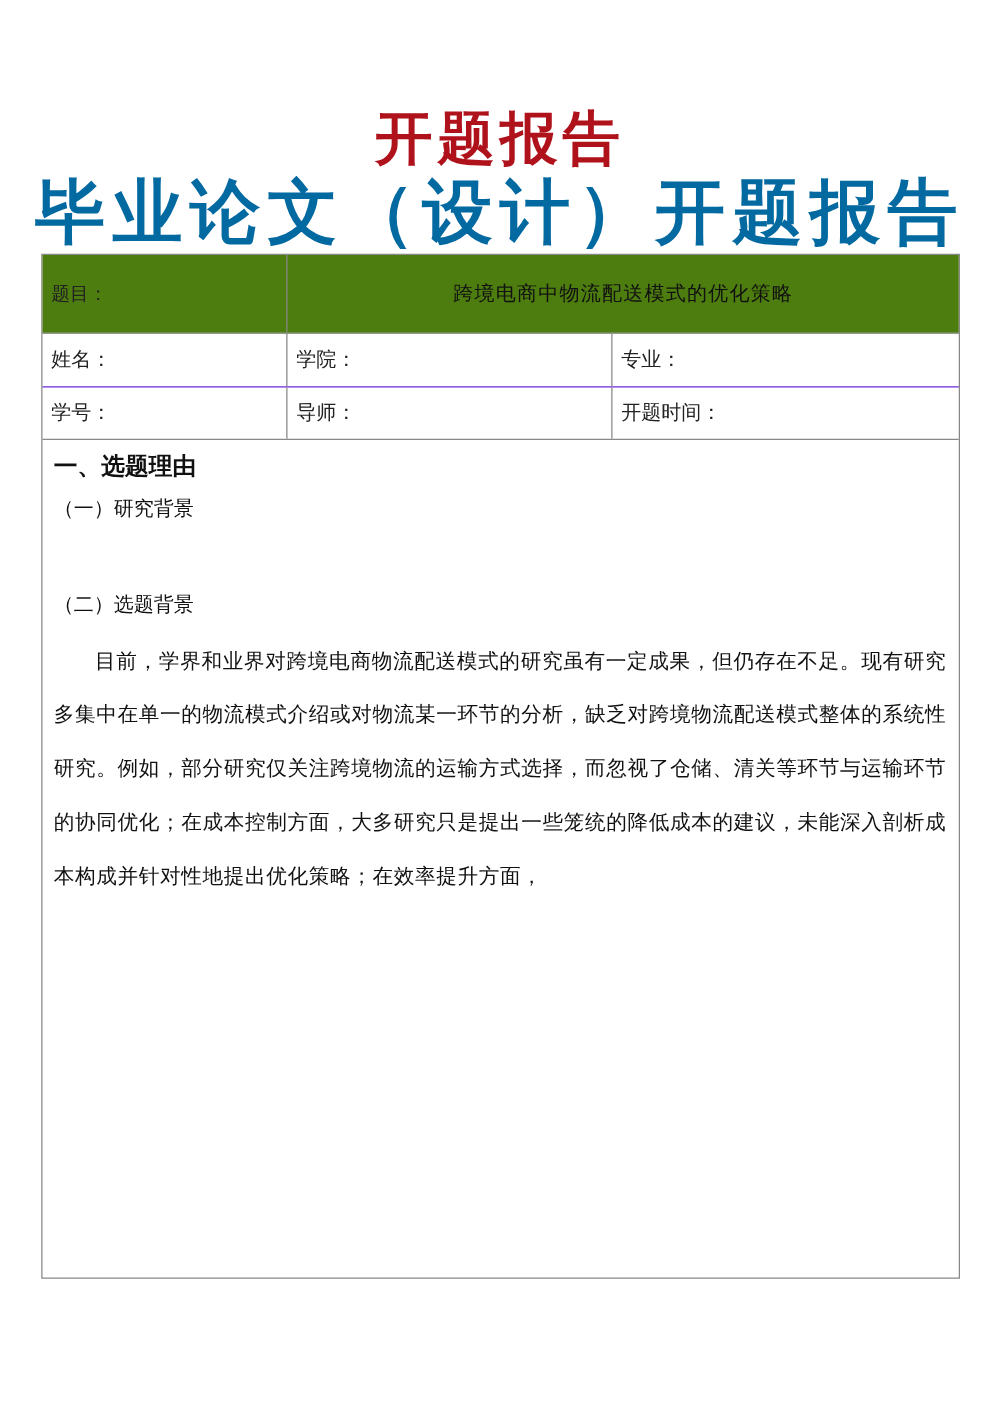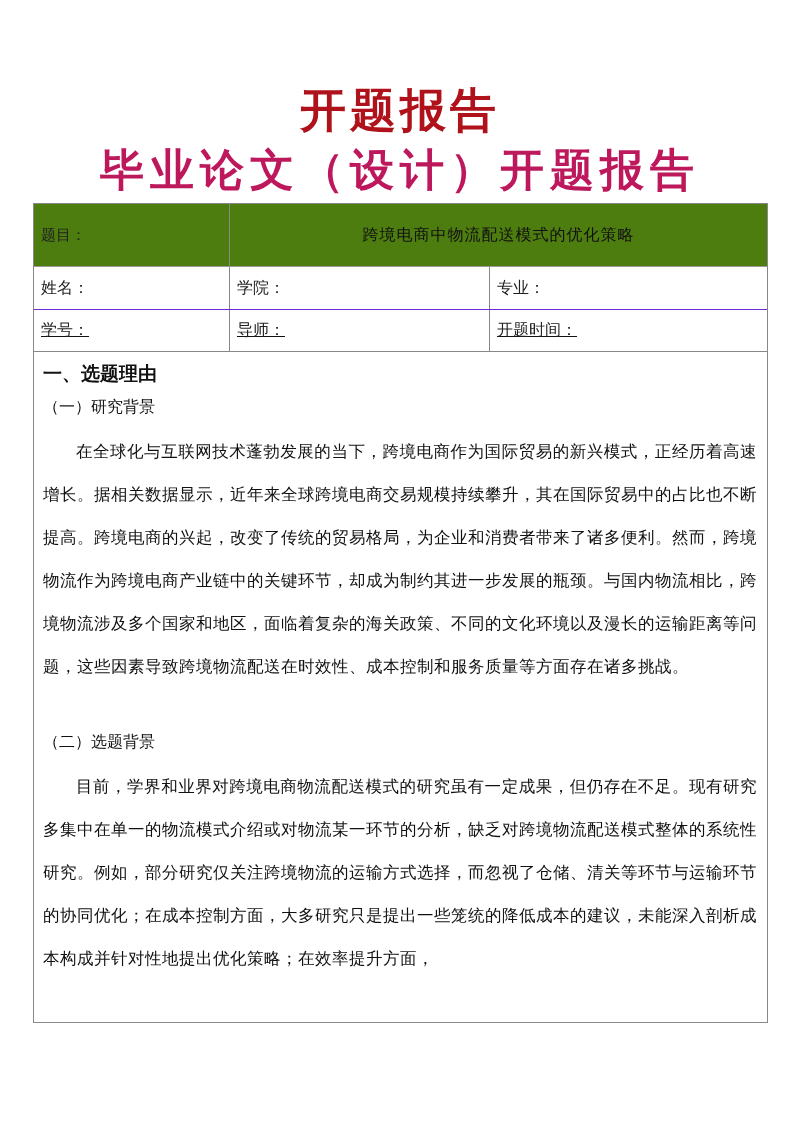--- a/index.html
+++ b/index.html
@@ -1,27 +1,27 @@
 <!DOCTYPE html>
 <html><head>
 <meta charset="utf-8">
 <style>
   html, body { margin: 0; padding: 0; background: #ffffff; }
   body { width: 800px; height: 1131px; position: relative; overflow: hidden;
          font-family: "DejaVu Serif", "Liberation Serif", serif; color: #111; }
   .title-red { position: absolute; top: 82px; left: 0; width: 800px; text-align: center;
                font-size: 46px; font-weight: bold; color: #b0121b; letter-spacing: 4px; line-height: 56px; }
   .title-main { position: absolute; top: 140px; left: 0; width: 800px; text-align: center;
-                font-size: 44px; font-weight: bold; color: #be185d; letter-spacing: 6px; line-height: 60px; }
+                font-size: 56px; font-weight: bold; color: #0369a1; letter-spacing: 6px; line-height: 60px; }
   .doc-table { position: absolute; left: 33px; top: 203px; width: 735px; border: 1px solid #888;
                box-sizing: border-box; }
   .row { display: flex; box-sizing: border-box; }
   .row-topic { height: 63px; background: #4d7c0f; border-bottom: 1px solid #999; }
   .row-info { height: 43px; border-bottom: 1px solid #6d28d9; }
-  .row-info.second { border-bottom: 1px solid #888; height: 42px; text-decoration: underline; }
+  .row-info.second { border-bottom: 1px solid #888; height: 42px; }
   .cell { box-sizing: border-box; display: flex; align-items: center; padding-left: 7px;
           font-size: 16px; color: #222; }
   .c1 { width: 196px; border-right: 1px solid #888; }
   .c2 { width: 260px; border-right: 1px solid #888; }
   .c3 { flex: 1; }
   .topic-label { font-size: 15px; }
   .topic-value { flex: 1; justify-content: center; font-size: 16px; color: #111; padding-left: 0; letter-spacing: 1px; }
   .content { height: 670px; box-sizing: border-box; padding: 8px 10px 0 9px; }
   .sec-heading { font-size: 19px; font-weight: bold; line-height: 26px; margin: 0 0 10px 0; font-family: "DejaVu Sans", sans-serif; }
   .sub-heading { font-size: 16px; line-height: 22px; margin: 0 0 12px 0; }
@@ -45,18 +45,17 @@
     <div class="cell c3">专业：</div>
   </div>
   <div class="row row-info second">
     <div class="cell c1">学号：</div>
     <div class="cell c2">导师：</div>
     <div class="cell c3">开题时间：</div>
   </div>
   <div class="content">
     <div class="sec-heading">一、选题理由</div>
     <div class="sub-heading">（一）研究背景</div>
-    <p class="para">在全球化与互联网技术蓬勃发展的当下，跨境电商作为国际贸易的新兴模式，正经历着高速增长。据相关数据显示，近年来全球跨境电商交易规模持续攀升，其在国际贸易中的占比也不断提高。跨境电商的兴起，改变了传统的贸易格局，为企业和消费者带来了诸多便利。然而，跨境物流作为跨境电商产业链中的关键环节，却成为制约其进一步发展的瓶颈。与国内物流相比，跨境物流涉及多个国家和地区，面临着复杂的海关政策、不同的文化环境以及漫长的运输距离等问题，这些因素导致跨境物流配送在时效性、成本控制和服务质量等方面存在诸多挑战。</p>
     <div class="gap"></div>
     <div class="sub-heading">（二）选题背景</div>
     <p class="para">目前，学界和业界对跨境电商物流配送模式的研究虽有一定成果，但仍存在不足。现有研究多集中在单一的物流模式介绍或对物流某一环节的分析，缺乏对跨境物流配送模式整体的系统性研究。例如，部分研究仅关注跨境物流的运输方式选择，而忽视了仓储、清关等环节与运输环节的协同优化；在成本控制方面，大多研究只是提出一些笼统的降低成本的建议，未能深入剖析成本构成并针对性地提出优化策略；在效率提升方面，</p>
   </div>
 </div>
 
 </body></html>

